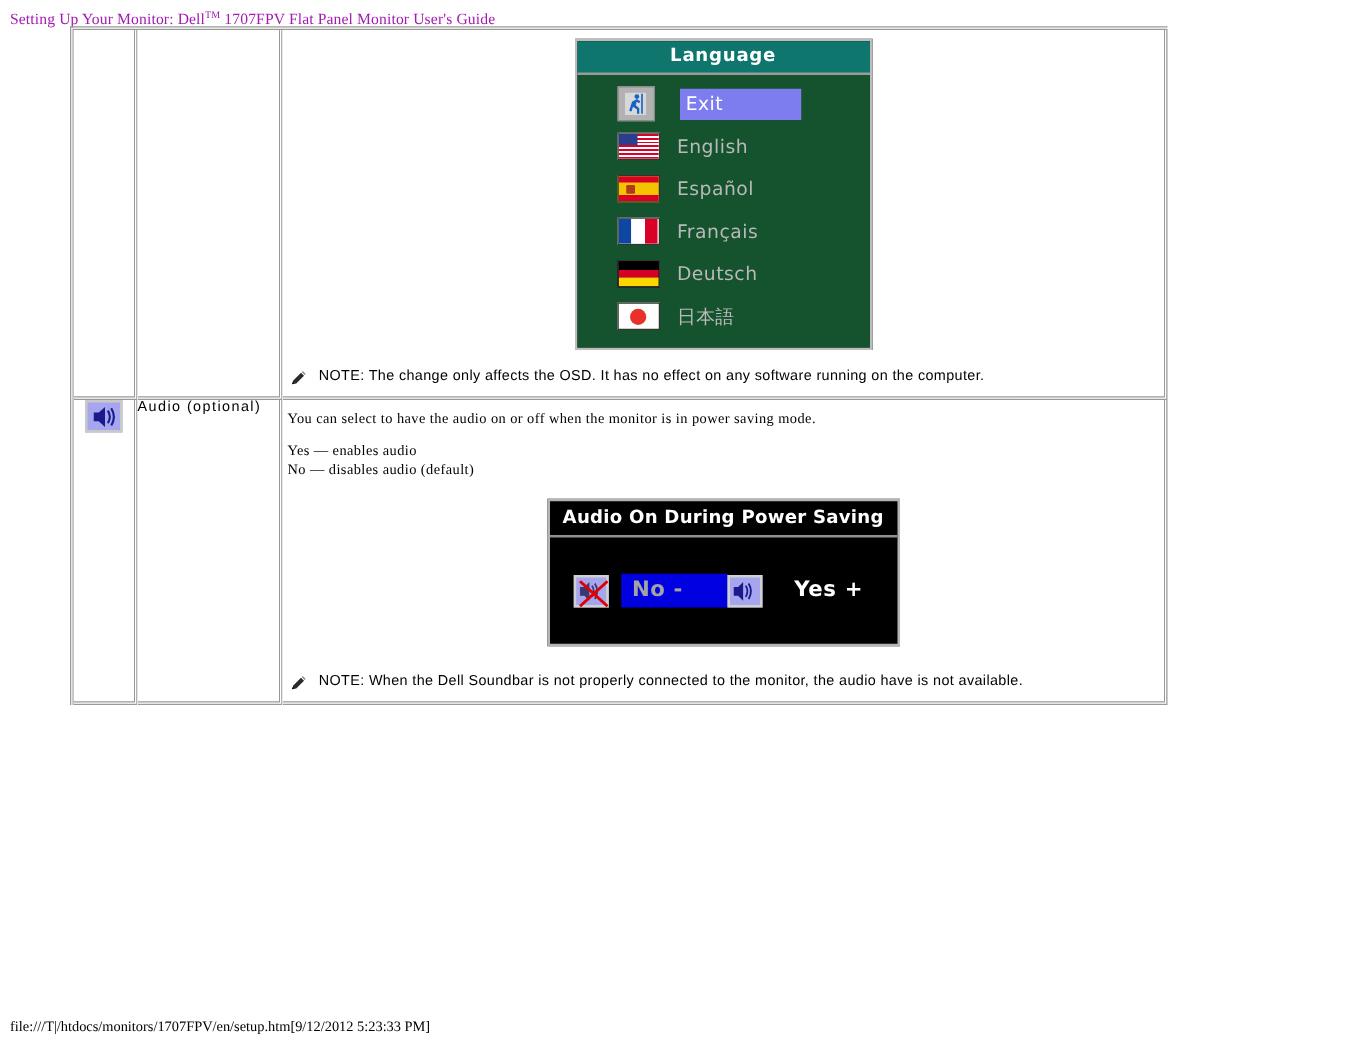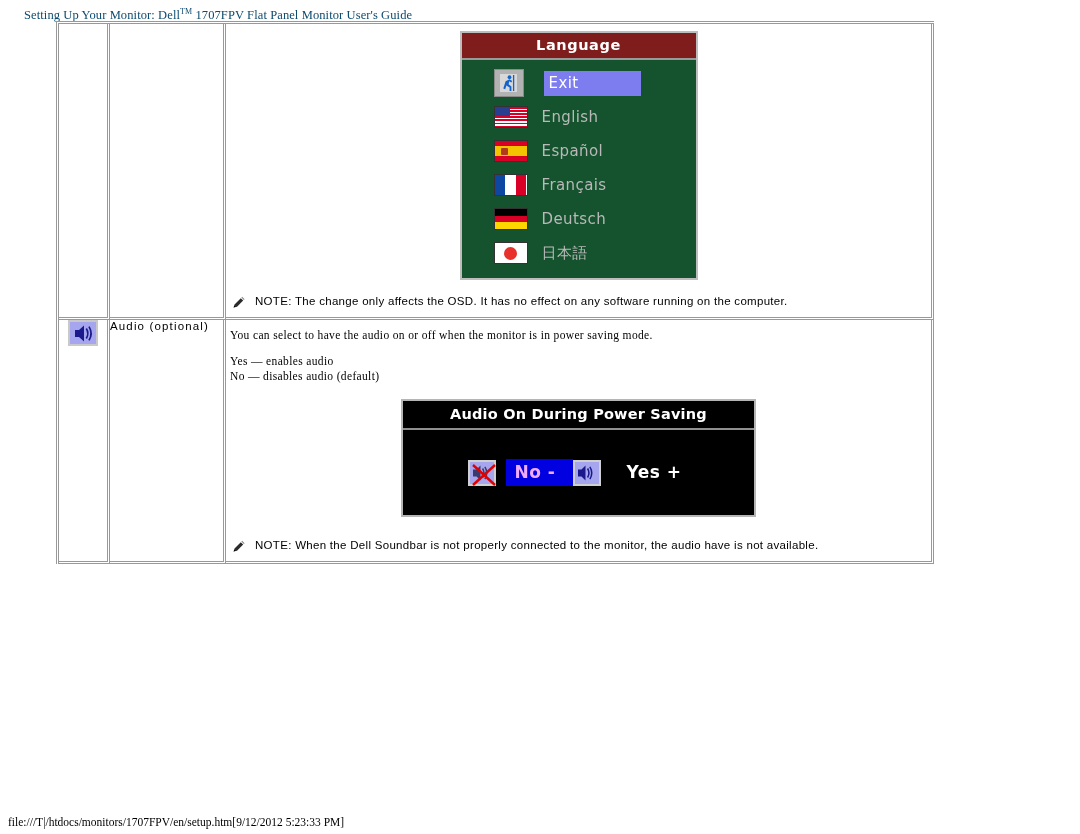--- a/index.html
+++ b/index.html
@@ -15,24 +15,23 @@
     color: #000000;
   }
 
   
   .page-header {
     position: absolute;
     left: 8px;
     top: 7px;
     font-family: "Liberation Serif", serif;
     font-size: 12.5px;
-    color: #0c4a6e;
+    color: #a21caf;
     white-space: nowrap;
     letter-spacing: 0.1px;
-    margin-left: 16px;
   }
   .page-header sup { font-size: 8px; vertical-align: super; }
 
   .page-footer {
     position: absolute;
     left: 8px;
     top: 816px;
     font-family: "Liberation Serif", serif;
     font-size: 11.5px;
     color: #000;
@@ -131,21 +130,21 @@
     font-family: "DejaVu Sans", sans-serif;
   }
   .osd-lang-title {
     text-align: center;
     color: #ffffff;
     font-size: 14.5px;
     font-weight: bold;
     letter-spacing: 0.6px;
     padding: 4px 0 5px 0;
     border-bottom: 2px solid #9a9a9a;
-    background: #7f1d1d;
+    background: #0f766e;
   }
   .osd-lang-body { padding: 6px 0 8px 0; background: #14532d; }
   .lang-item {
     display: flex;
     align-items: center;
     height: 34px;
     padding-left: 32px;
   }
   .lang-flag {
     width: 34px;
@@ -214,21 +213,21 @@
   .flag-de .s2 { top: 33.3%; background: #d80027; }
   .flag-de .s3 { top: 66.6%; background: #ffd500; }
   .flag-jp .disc {
     position: absolute; left: 50%; top: 50%;
     width: 13px; height: 13px; margin: -6.5px 0 0 -6.5px;
     background: #e8312a; border-radius: 50%;
   }
 
   
   .osd-audio {
-    width: 355px;
+    width: 282px;
     margin: 13px auto 13px auto;
     background: #000;
     border: 2px solid #b5b5b5;
     box-sizing: border-box;
     font-family: "DejaVu Sans", sans-serif;
   }
   .osd-audio-title {
     text-align: center;
     color: #ffffff;
     font-size: 14.5px;
@@ -252,24 +251,24 @@
     position: relative;
     flex: 0 0 28px;
   }
   .aud-icon-box svg { position: absolute; left: 1px; top: 1px; }
   .aud-mute-x {
     position: absolute; left: -1px; top: -1px;
     width: 26px; height: 24px;
   }
   .aud-option-no {
     background: #0000e0;
-    color: #f0abfc;
+    color: #a3a3a3;
     font-size: 17px;
     font-weight: bold;
-    padding: 3px 18px 4px 9px;
+    padding: 3px 36px 4px 9px;
     margin-left: 10px;
     letter-spacing: 0.5px;
   }
   .aud-option-yes {
     color: #ffffff;
     font-size: 17px;
     font-weight: bold;
     padding: 3px 8px 4px 9px;
     margin-left: 16px;
     letter-spacing: 0.5px;

